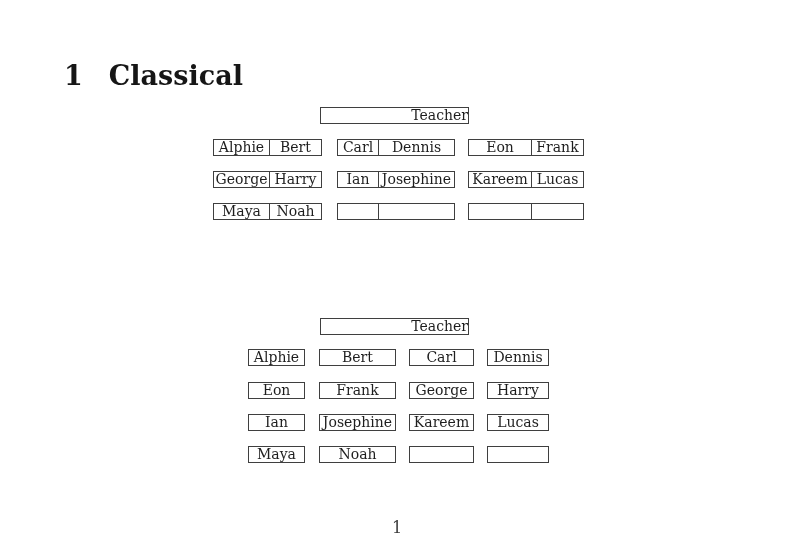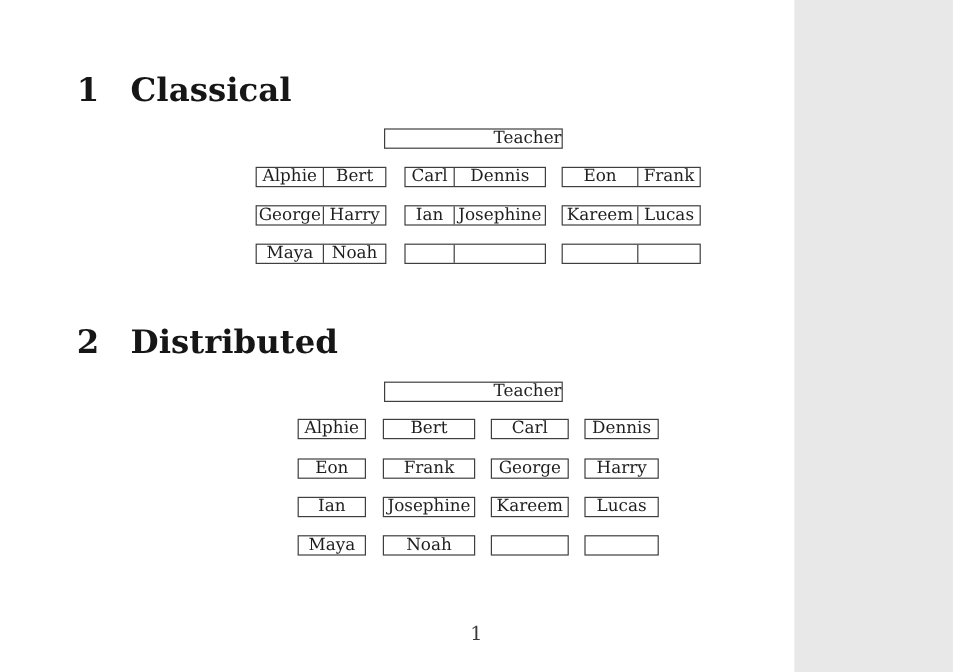--- a/index.html
+++ b/index.html
@@ -2,21 +2,21 @@
 <html><head>
 <meta charset="utf-8">
 <style>
   html, body {
     margin: 0;
     padding: 0;
     background: #e8e8e8;
   }
   .page {
     position: relative;
-    width: 662px;
+    width: 794px;
     height: 560px;
     background: #ffffff;
     font-family: "DejaVu Serif", "Liberation Serif", serif;
     color: #1e1e1e;
     overflow: hidden;
   }
   .sec-heading {
     position: absolute;
     left: 64px;
     font-weight: bold;
@@ -133,23 +133,20 @@
   </div>
   <div class="desk c-col2 c-row3">
     <div class="seat s1"></div>
     <div class="seat s2"></div>
   </div>
   <div class="desk c-col3 c-row3">
     <div class="seat s1"></div>
     <div class="seat s2"></div>
   </div>
 
-  <div class="sec-heading" style="top:272px">
-    <span class="sec-num">2</span><span class="sec-title">Distributed</span>
-  </div>
 
   <div class="teacher" style="top:318px">Teacher</div>
 
   <div class="sdesk d-col1 d-row1">Alphie</div>
   <div class="sdesk d-col2 d-row1">Bert</div>
   <div class="sdesk d-col3 d-row1">Carl</div>
   <div class="sdesk d-col4 d-row1">Dennis</div>
 
   <div class="sdesk d-col1 d-row2">Eon</div>
   <div class="sdesk d-col2 d-row2">Frank</div>

